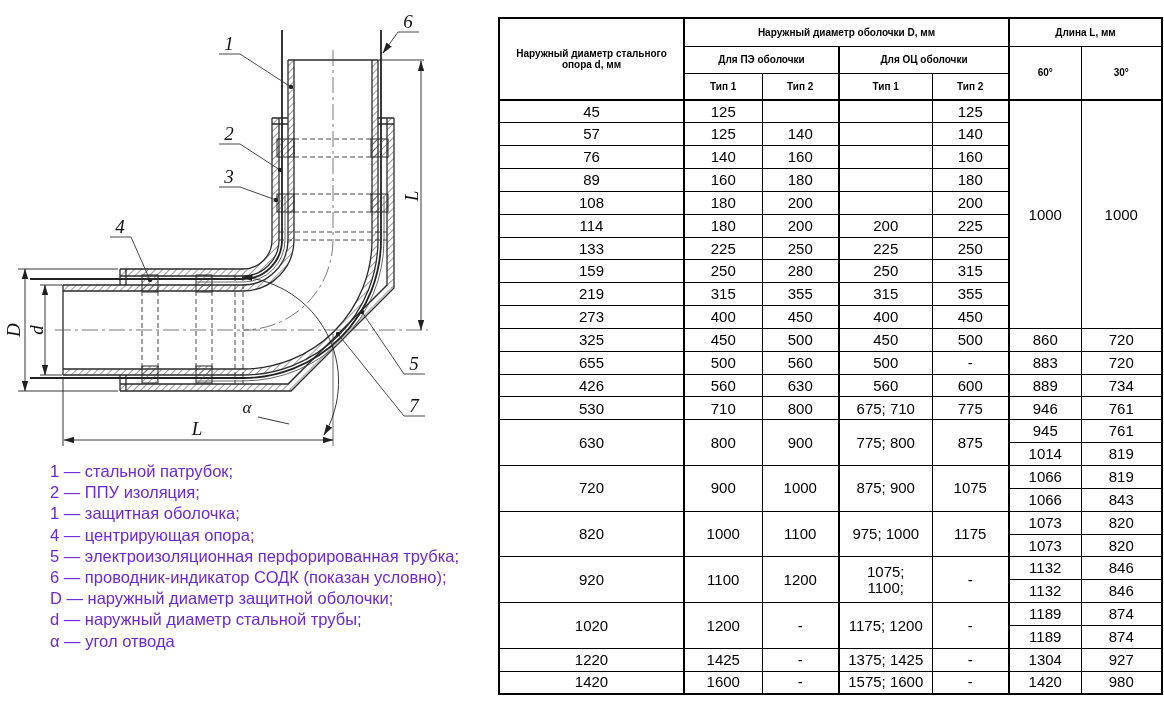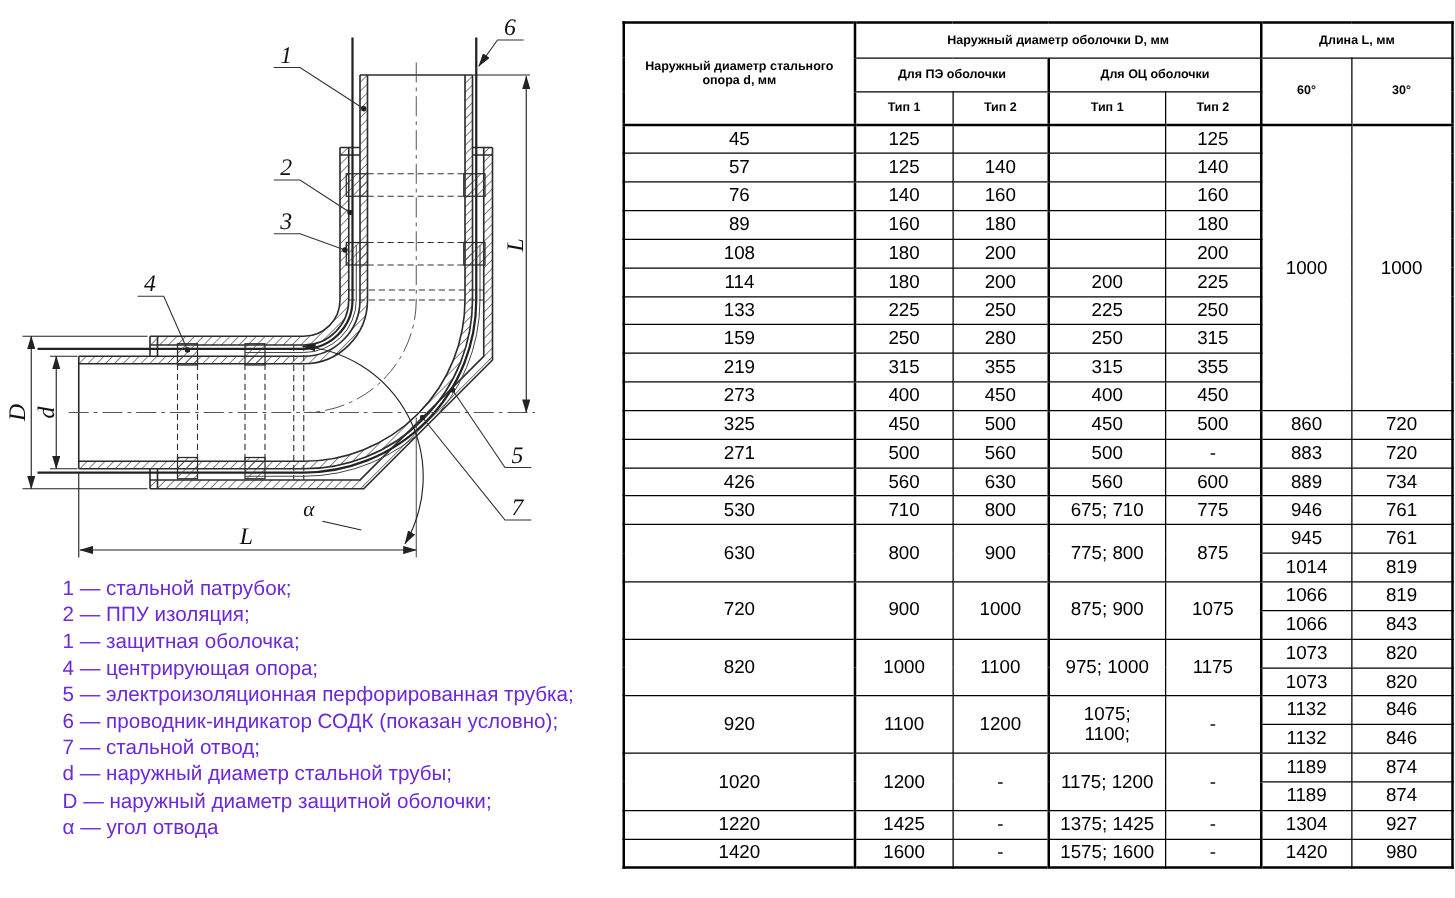--- a/index.html
+++ b/index.html
@@ -159,23 +159,22 @@
   </g>
 </svg>
 
 <div id="legend">
   <div>1 — стальной патрубок;</div>
   <div>2 — ППУ изоляция;</div>
   <div>1 — защитная оболочка;</div>
   <div>4 — центрирующая опора;</div>
   <div>5 — электроизоляционная перфорированная трубка;</div>
   <div>6 — проводник-индикатор СОДК (показан условно);</div>
-  <div>7 — стальной отвод;</div>
+  <div>D — наружный диаметр защитной оболочки;</div>
   <div>d — наружный диаметр стальной трубы;</div>
-  <div>D — наружный диаметр защитной оболочки;</div>
   <div>α — угол отвода</div>
 </div>
 
 <table id="spec">
   <colgroup>
     <col style="width:185px">
       <col style="width:78px">
       <col style="width:77px">
     <col style="width:93px">
       <col style="width:77px">
@@ -277,21 +276,21 @@
       <tr class="bt2">
         <td>325</td>
         <td class="bl2">450</td>
         <td>500</td>
         <td class="bl2">450</td>
         <td>500</td>
         <td class="bl2">860</td>
         <td>720</td>
       </tr>
       <tr>
-        <td>271</td>
+        <td>655</td>
         <td class="bl2">500</td>
         <td>560</td>
         <td class="bl2">500</td>
         <td>-</td>
         <td class="bl2">883</td>
         <td>720</td>
       </tr>
       <tr>
         <td>426</td>
         <td class="bl2">560</td>

